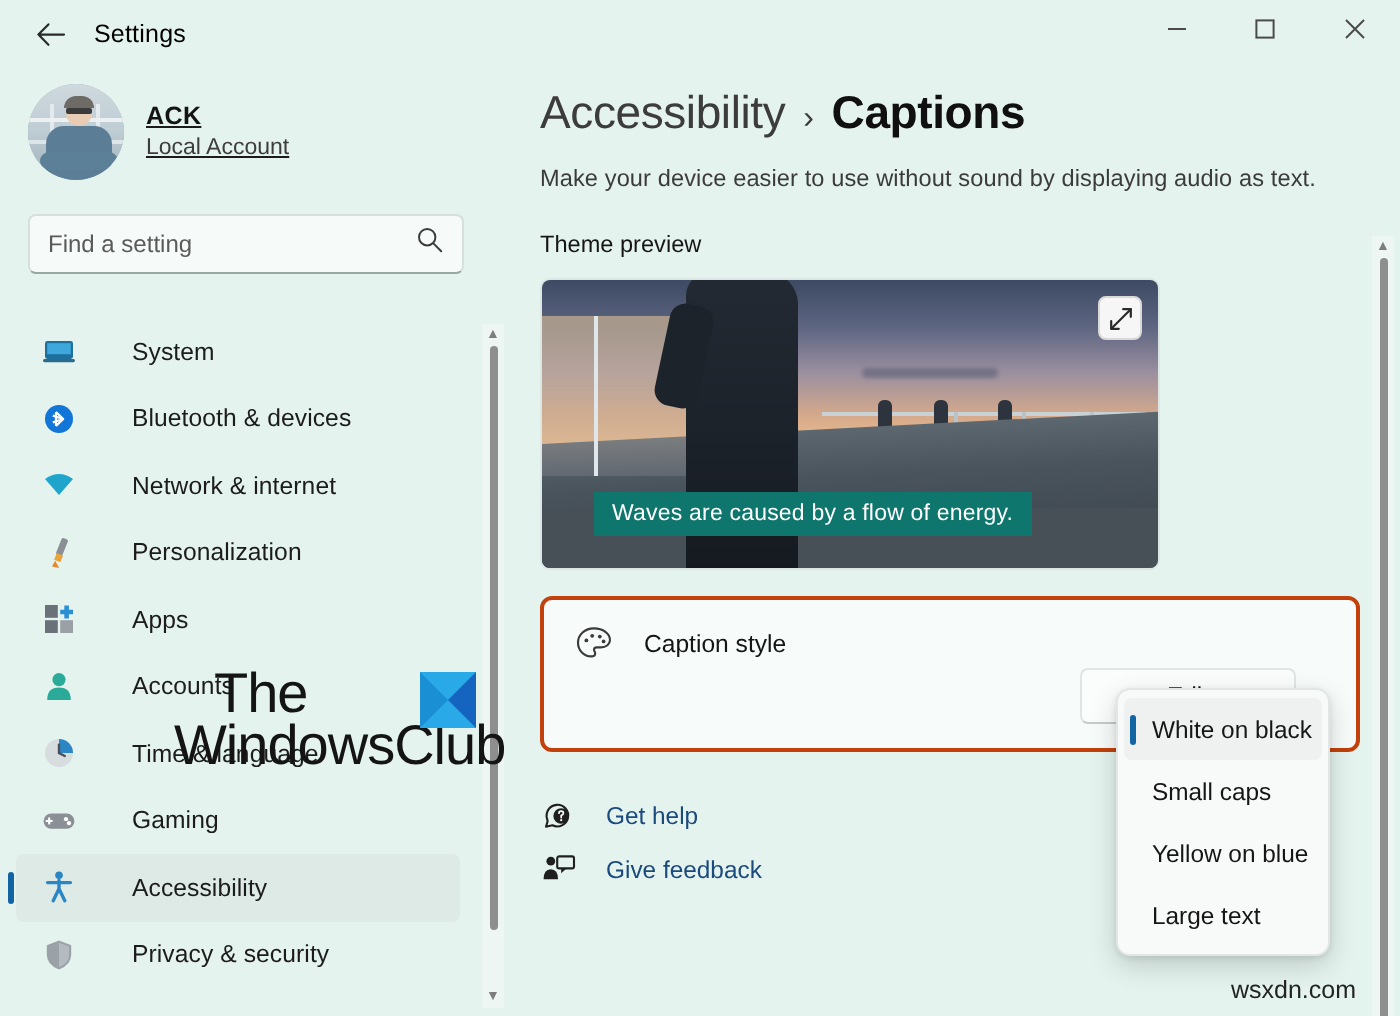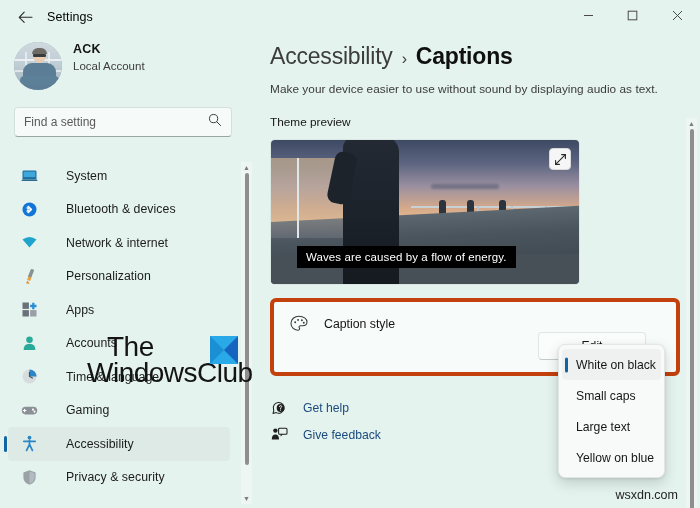--- a/index.html
+++ b/index.html
@@ -64,21 +64,23 @@
 
   
   .nav {
     position: absolute;
     top: 34px; left: 0;
     width: 252px;
     height: 474px;
   }
   .account {
     display: flex;
+    align-items: center;
     margin: 8px 0 0 14px;
+    text-decoration: underline;
   }
   .avatar {
     width: 48px; height: 48px;
     border-radius: 50%;
     overflow: hidden;
     flex: 0 0 48px;
     position: relative;
     background: #8fa7b4;
   }
   .avatar .sky   { position:absolute; inset:0; background:linear-gradient(#cfd9de 0%,#bfcdd5 48%,#9fb0b9 100%); }
@@ -345,36 +347,36 @@
     width: 22px; height: 22px;
     border-radius: 4px;
     background: #f6f6f6;
     border: 1px solid #d9d9d9;
     display: flex; align-items: center; justify-content: center;
     cursor: pointer;
   }
   .pv-caption {
     position: absolute;
     left: 26px; bottom: 16px;
-    background: #000000;
+    background: #0f766e;
     color: #fff;
     font-size: 11.5px;
     padding: 5px 9px;
     letter-spacing: .1px;
     white-space: nowrap;
   }
 
   
   .card {
     position: relative;
     margin: 13px 0 0 18px;
     width: 410px;
     height: 78px;
     background: #f7fbf9;
-    border: 4px solid #c2410c;
+    border: 2px solid #c2410c;
     border-radius: 6px;
   }
   .card-row {
     display: flex;
     align-items: center;
     padding: 11px 0 0 14px;
   }
   .card-icon {
     width: 22px; height: 22px;
     display: flex; align-items: center; justify-content: center;
@@ -805,25 +807,25 @@
     <div class="fly-item selected">
       <span class="pill"></span>
       <span>White on black</span>
     </div>
     <div class="fly-item">
 
       <span>Small caps</span>
     </div>
     <div class="fly-item">
 
+      <span>Yellow on blue</span>
+    </div>
+    <div class="fly-item">
+
       <span>Large text</span>
-    </div>
-    <div class="fly-item">
-
-      <span>Yellow on blue</span>
     </div>
   </div>
 
   <div class="wm-center">
     <div class="wm-the">The</div>
     <div class="wm-wc">WindowsClub</div>
   </div>
   <div class="wm-logo">
     <svg width="28" height="28" viewBox="0 0 28 28">
       <rect width="28" height="28" fill="#2aa9e8"></rect>

